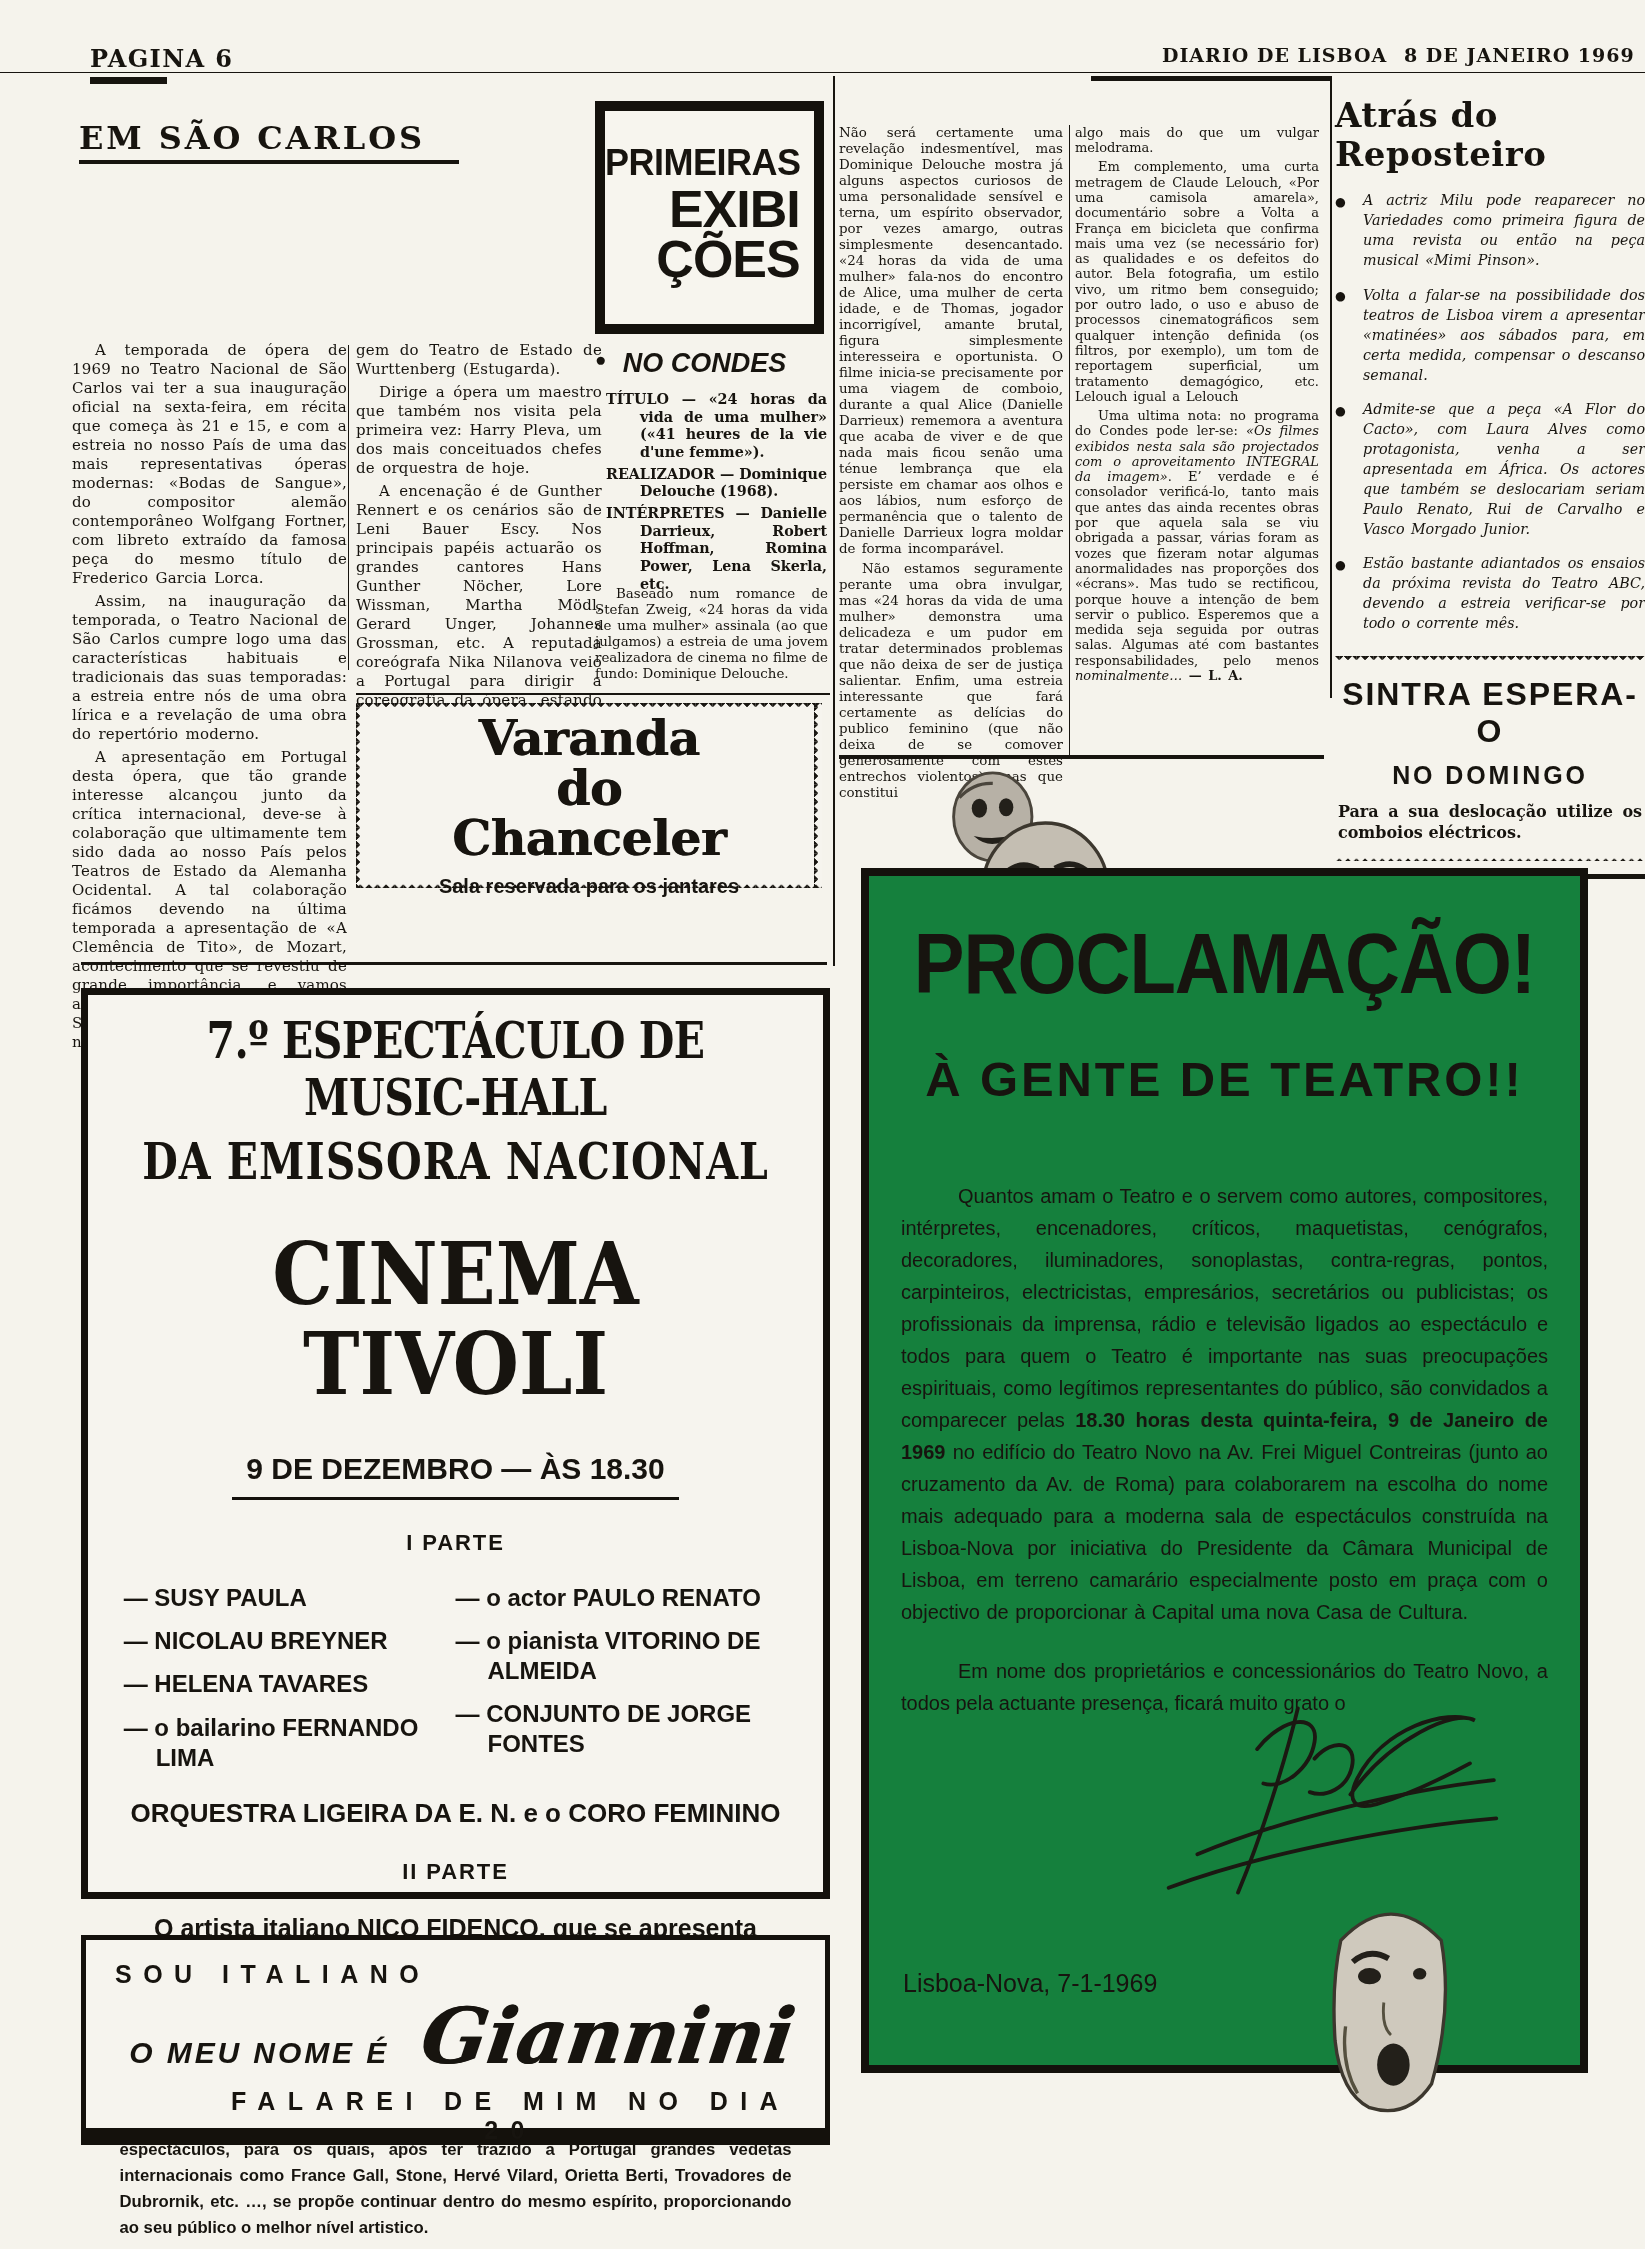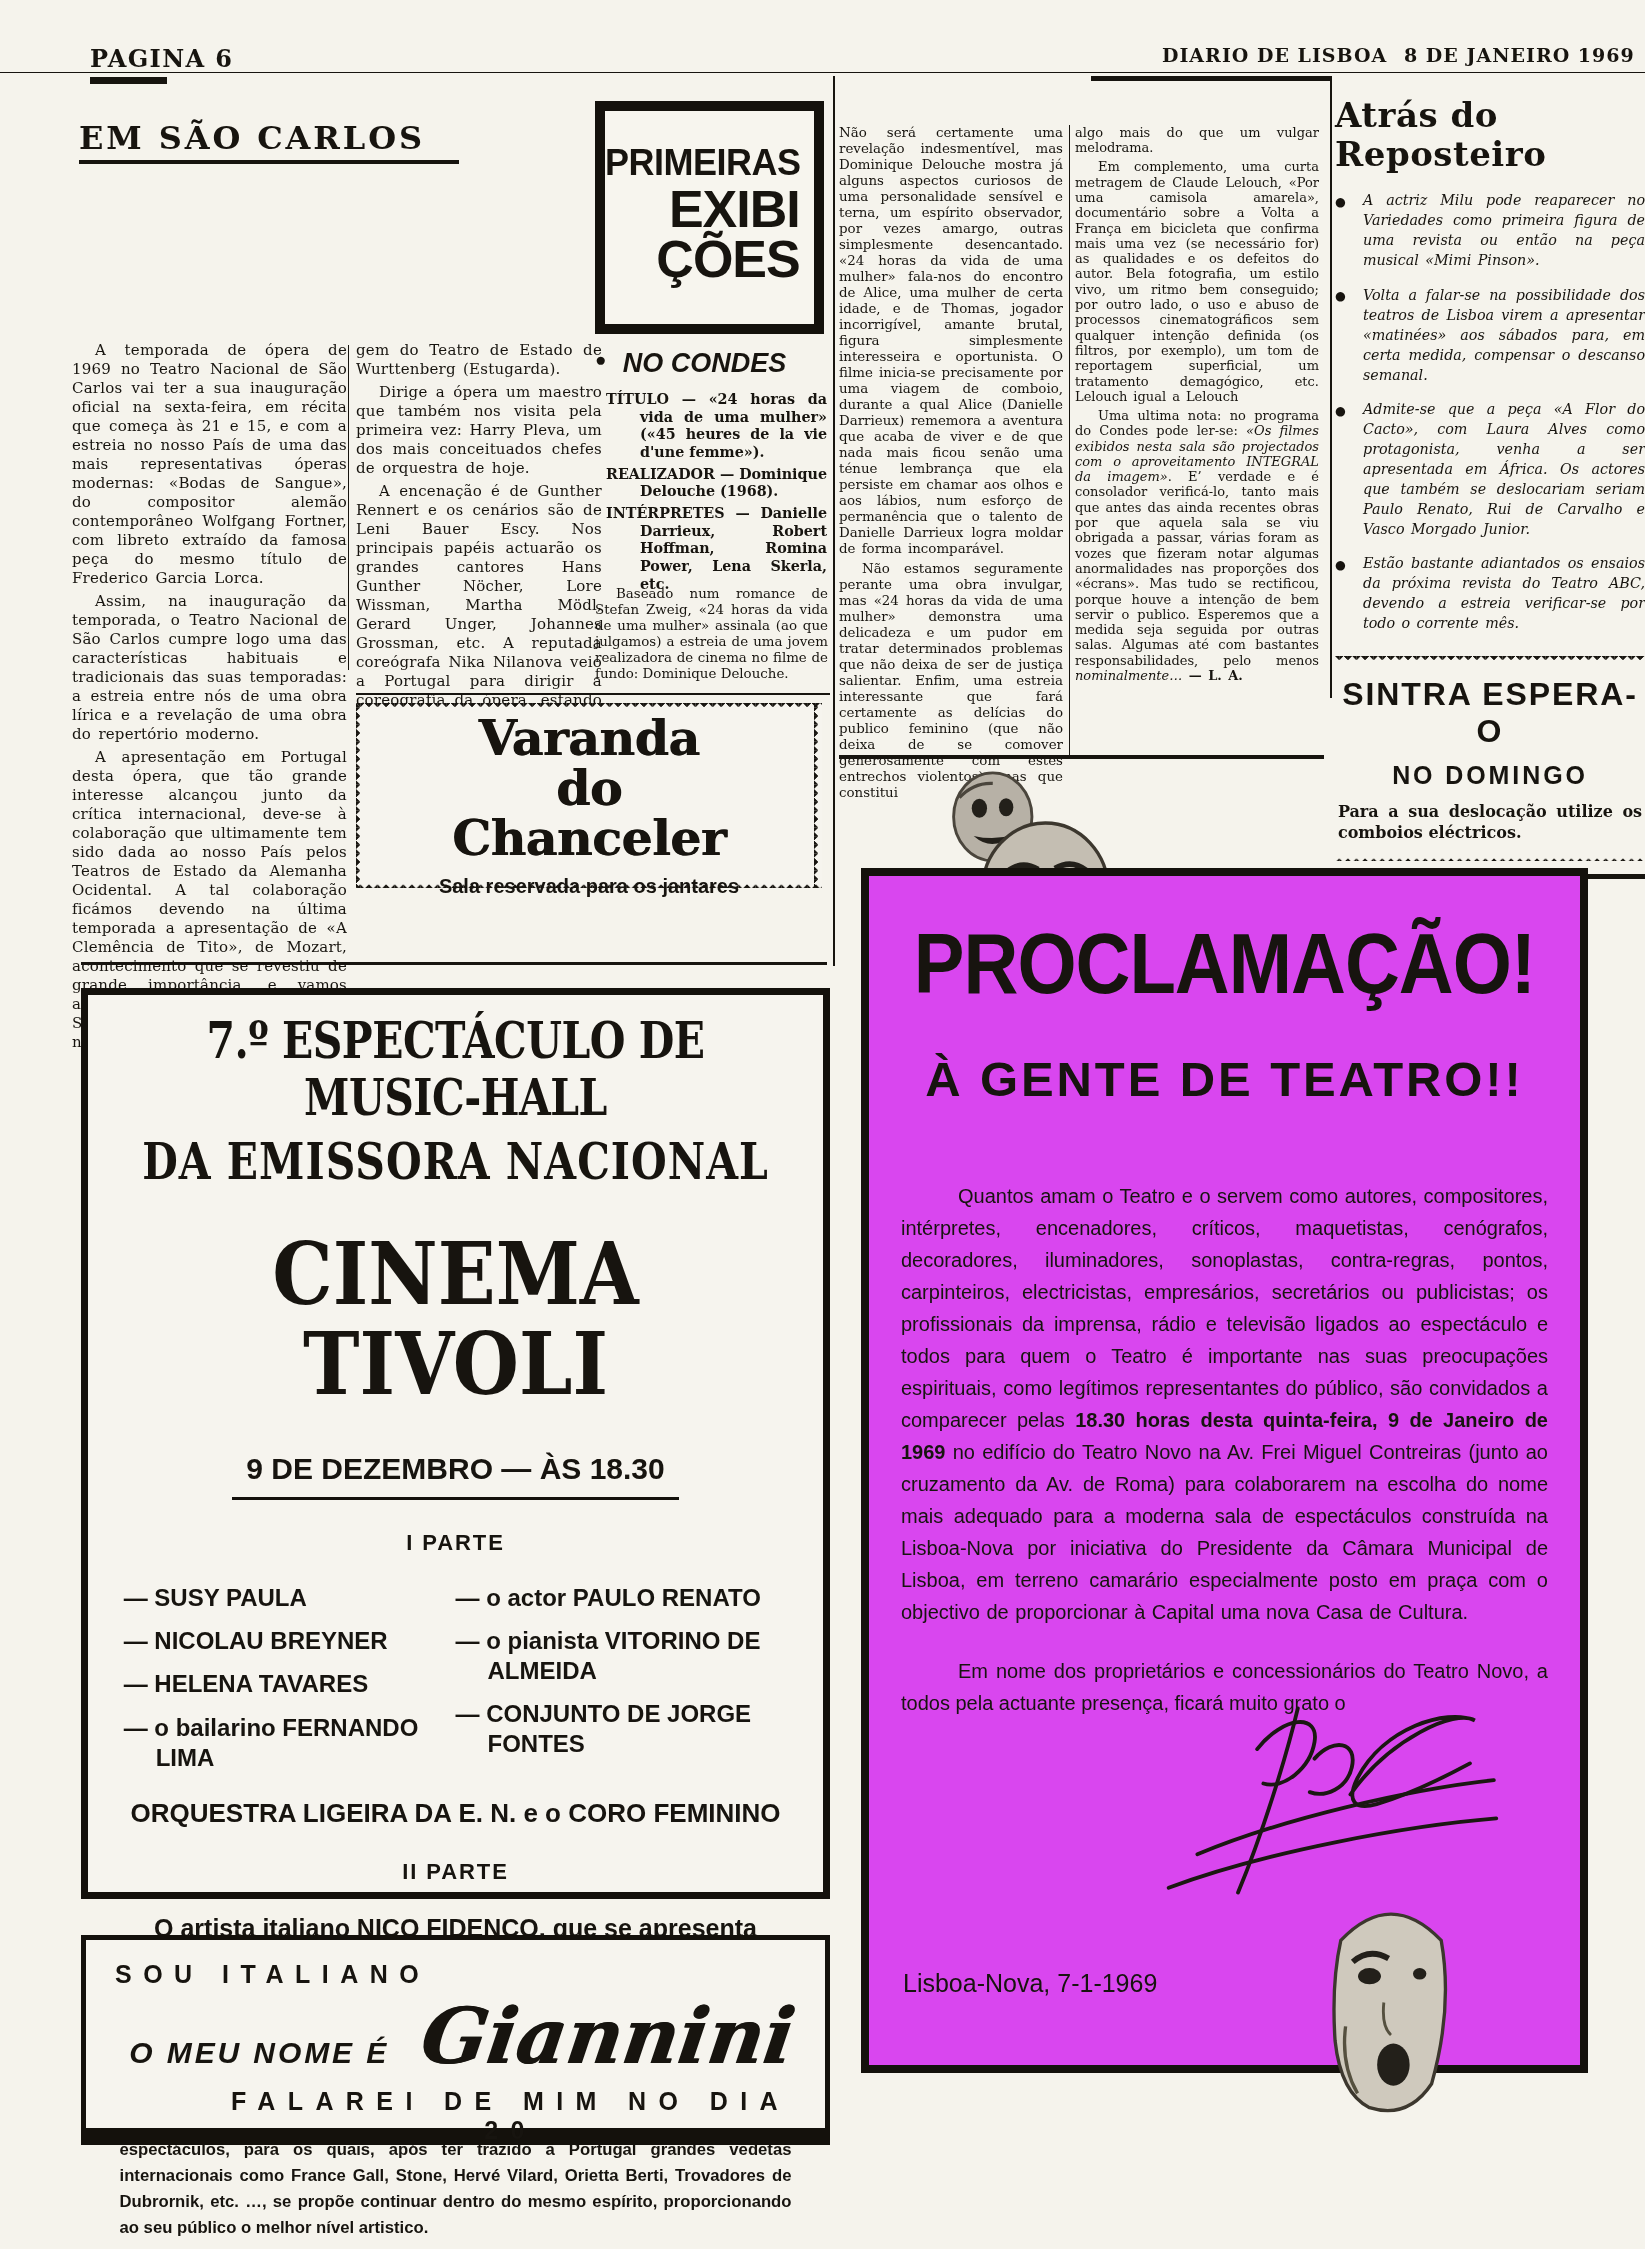--- a/index.html
+++ b/index.html
@@ -92,21 +92,21 @@
   .cast li{font-size:24px;line-height:30px;font-weight:bold;margin-bottom:13.4px;
            padding-left:32px;text-indent:-32px;}
   .orq{font-size:26px;font-weight:bold;margin-top:12.4px;}
   .nico{font-size:25px;line-height:37px;font-weight:bold;width:617px;margin:25px auto 0;}
   .bilh{font-size:25px;font-weight:bold;letter-spacing:1px;margin-top:35px;}
   .tvrule{height:4.3px;background:#14110c;width:670px;margin:31px auto 0;}
   .fine{font-size:16.7px;line-height:26px;font-weight:bold;text-align:justify;width:672px;margin:27px auto 0;}
 
   
   .proc{left:861px;top:868px;width:727px;height:1205px;border:8.6px solid #14110c;
-        box-sizing:border-box;background:#d946ef;padding:33px 32px 0;
+        box-sizing:border-box;background:#15803d;padding:33px 32px 0;
         font-family:"Liberation Sans","DejaVu Sans",sans-serif;}
   .pt1{font-size:76px;line-height:82px;font-weight:bold;text-align:center;transform:scaleY(1.12);
        letter-spacing:-1px;margin-top:14.3px;}
   .pt2{font-size:49px;line-height:57px;font-weight:bold;text-align:center;letter-spacing:2.9px;margin-top:46px;}
   .pbody{font-size:20px;line-height:32px;text-align:justify;margin-top:72px;word-spacing:1px;}
   .pbody.first{text-indent:57px;}
   .pbody2{font-size:20px;line-height:32px;text-align:justify;margin-top:27px;text-indent:57px;}
   .sig{position:absolute;right:67px;bottom:158px;width:373px;height:225px;}
   .dateline{position:absolute;left:34px;bottom:67px;font-size:25px;}
   .maskB{position:absolute;right:110px;bottom:-57px;width:158px;height:239px;}
@@ -157,21 +157,21 @@
   <div class="abs pbox">
     <div class="l1">PRIMEIRAS</div>
     <div class="l2">EXIBI</div>
     <div class="l3">ÇÕES</div>
   </div>
 
   <div class="abs condeshead">
     <span class="dot">●</span><span>NO CONDES</span>
   </div>
   <div class="abs credits">
-    <p class="credit"><span>TÍTULO</span> <span>— «24 horas da vida de uma mulher» («45 heures de la vie d'une femme»).</span></p>
+    <p class="credit"><span>TÍTULO</span> <span>— «24 horas da vida de uma mulher» («41 heures de la vie d'une femme»).</span></p>
     <p class="credit"><span>REALIZADOR</span> <span>— Dominique Delouche (1968).</span></p>
     <p class="credit"><span>INTÉRPRETES</span> <span>— Danielle Darrieux, Robert Hoffman, Romina Power, Lena Skerla, etc.</span></p>
   </div>
   <div class="abs condesintro">
     <p>Baseado num romance de Stefan Zweig, «24 horas da vida de uma mulher» assinala (ao que julgamos) a estreia de uma jovem realizadora de cinema no filme de fundo: Dominique Delouche.</p>
   </div>
 
   <div class="newscol col3">
     <p style="text-indent:0;">Não será certamente uma revelação indesmentível, mas Dominique Delouche mostra já alguns aspectos curiosos de uma personalidade sensível e terna, um espírito observador, por vezes amargo, outras simplesmente desencantado. «24 horas da vida de uma mulher» fala-nos do encontro de Alice, uma mulher de certa idade, e de Thomas, jogador incorrigível, amante brutal, figura simplesmente interesseira e oportunista. O filme inicia-se precisamente por uma viagem de comboio, durante a qual Alice (Danielle Darrieux) rememora a aventura que acaba de viver e de que nada mais ficou senão uma ténue lembrança que ela persiste em chamar aos olhos e aos lábios, num esforço de permanência que o talento de Danielle Darrieux logra moldar de forma incomparável.</p>
     <p>Não estamos seguramente perante uma obra invulgar, mas «24 horas da vida de uma mulher» demonstra uma delicadeza e um pudor em tratar determinados problemas que não deixa de ser de justiça salientar. Enfim, uma estreia interessante que fará certamente as delícias do publico feminino (que não deixa de se comover generosamente com estes entrechos violentos), mas que constitui</p>

